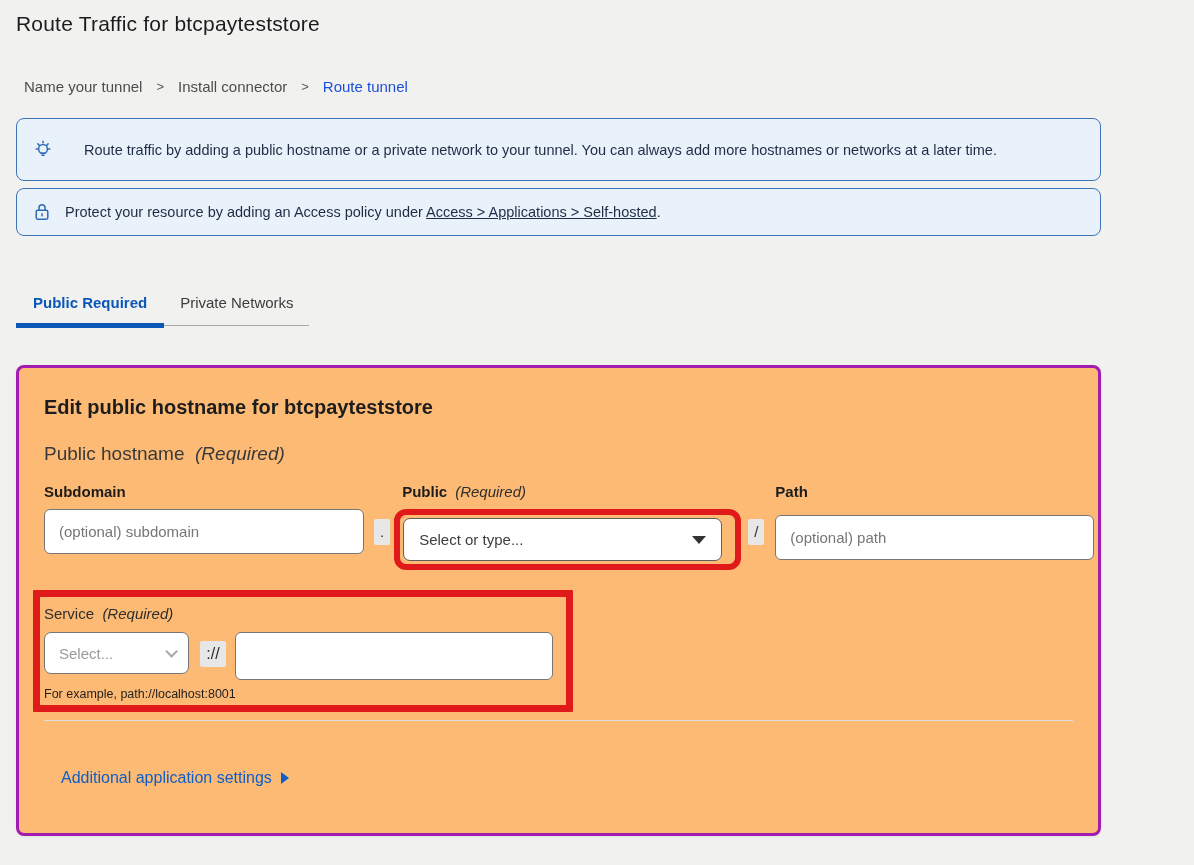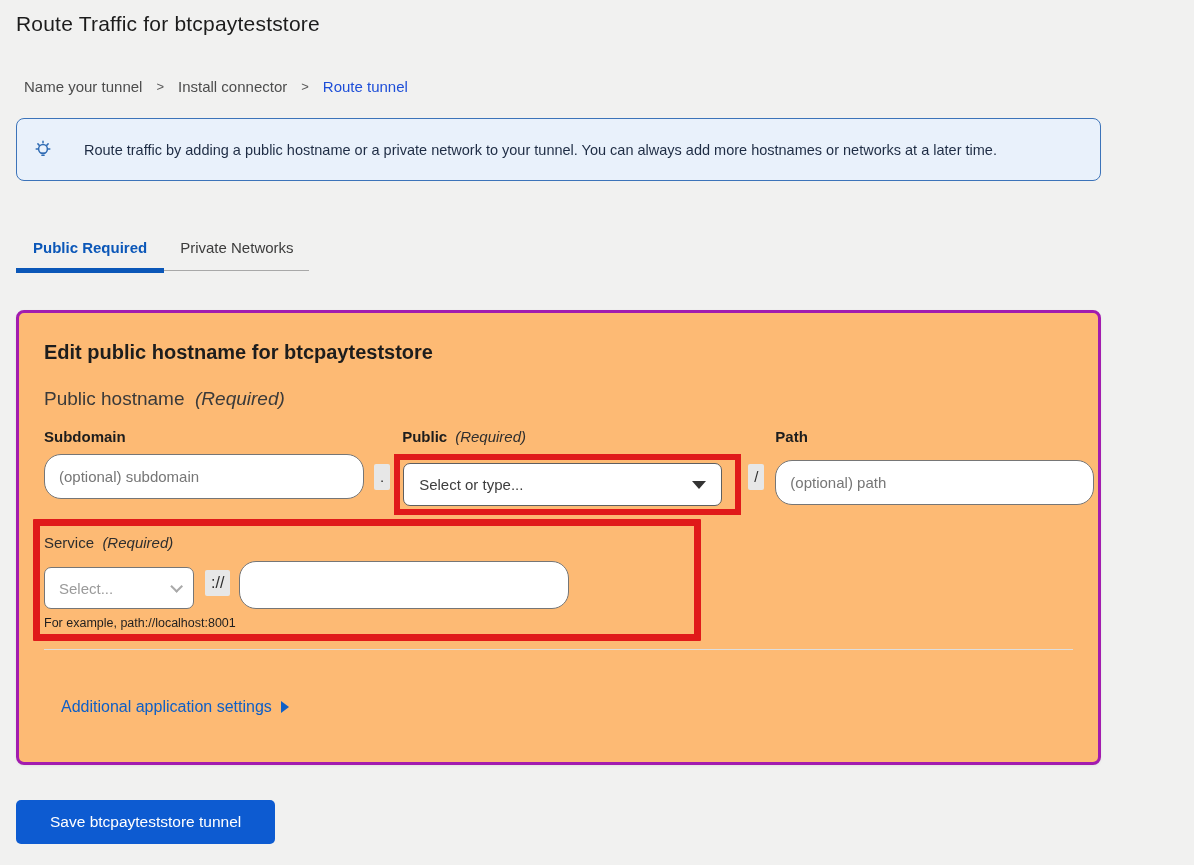--- a/index.html
+++ b/index.html
@@ -105,21 +105,21 @@
     margin-bottom: 9px;
     display: block;
   }
 
   .hostname-row { margin-top: 18px; display: flex; align-items: flex-start; }
   .col { display: flex; flex-direction: column; }
 
   .text-input {
     height: 45px;
     border: 1px solid #767676;
-    border-radius: 17px;
+    border-radius: 6px;
     background: #fff;
     font-size: 15px;
     color: #1f1f1f;
     padding: 0 14px;
     font-family: inherit;
     outline: none;
   }
   .text-input::placeholder { color: #767676; opacity: 1; }
   .w-sub { width: 320px; }
   .w-path { width: 319px; }
@@ -136,21 +136,21 @@
   .sep-dot { margin: 36px 4px 0 10px; }
   .sep-slash { margin: 36px 9px 0 7px; }
 
   
   .domain-col { margin-left: 0; }
   .domain-label-row { margin-left: 8px; display: flex; gap: 8px; align-items: baseline; }
   .domain-label-row .req { font-size: 15px; color: #2e2e2e; font-weight: 400; }
   .red-box-domain {
     border: 6px solid #e01a1a;
     padding: 3px 13px 3px 3px;
-    border-radius: 0;
+    border-radius: 12px;
   }
   .select-box {
     width: 319px;
     height: 43px;
     border: 1px solid #5f5f5f;
     border-radius: 7px;
     background: #fff;
     display: flex;
     align-items: center;
     justify-content: space-between;
@@ -161,29 +161,29 @@
   }
   .caret-down {
     width: 0; height: 0;
     border-left: 7px solid transparent;
     border-right: 7px solid transparent;
     border-top: 8px solid #333333;
   }
 
   
   .red-box-service {
-    margin-top: 4px;
+    margin-top: 20px;
     margin-left: -11px;
     border: 7px solid #e01a1a;
     border-radius: 1px;
     padding: 8px 13px 4px 4px;
-    width: 668px;
+    width: 540px;
   }
   .service-label { font-size: 15px; color: #2e2e2e; margin-bottom: 10px; display: block; }
-  .service-row { display: flex; align-items: flex-end; }
+  .service-row { display: flex; align-items: flex-start; }
   .service-select {
     width: 150px;
     height: 42px;
     border: 1px solid #767676;
     border-radius: 7px;
     background: #fff;
     display: flex;
     align-items: center;
     justify-content: space-between;
     padding: 0 14px;
@@ -258,20 +258,30 @@
     <span>
       <svg width="20" height="22" viewBox="0 0 20 22" fill="none" stroke="#2f6bb3" stroke-width="1.5" stroke-linecap="round">
         <circle cx="10" cy="10" r="4.4"></circle>
         <path d="M8.4 14.2 h3.2 M8.9 16.2 h2.2"></path>
         <path d="M10 2.2 v1.6 M3.2 10 h1.6 M15.2 10 h1.6 M4.9 4.9 l1.2 1.2 M15.1 4.9 l-1.2 1.2"></path>
       </svg>
     </span>
     <span>Route traffic by adding a public hostname or a private network to your tunnel. You can always add more hostnames or networks at a later time.</span>
   </div>
 
+  <div class="banner banner-access">
+    <span>
+      <svg width="18" height="20" viewBox="0 0 18 20" fill="none" stroke="#2f6bb3" stroke-width="1.5" stroke-linecap="round">
+        <rect x="3.2" y="8.2" width="11.6" height="9" rx="1.6"></rect>
+        <path d="M6 8 V5.8 a3 3 0 0 1 6 0 V8"></path>
+        <path d="M9 11.8 v2"></path>
+      </svg>
+    </span>
+    <span><span>Protect your resource by adding an Access policy under </span><a href="#">Access &gt; Applications &gt; Self-hosted</a><span>.</span></span>
+  </div>
 
   <div class="tabs">
     <div class="tab active">Public Required</div>
     <div class="tab">Private Networks</div>
   </div>
 
   <div class="card">
 
     <h2 class="card-heading">Edit public hostname for btcpayteststore</h2>
 

